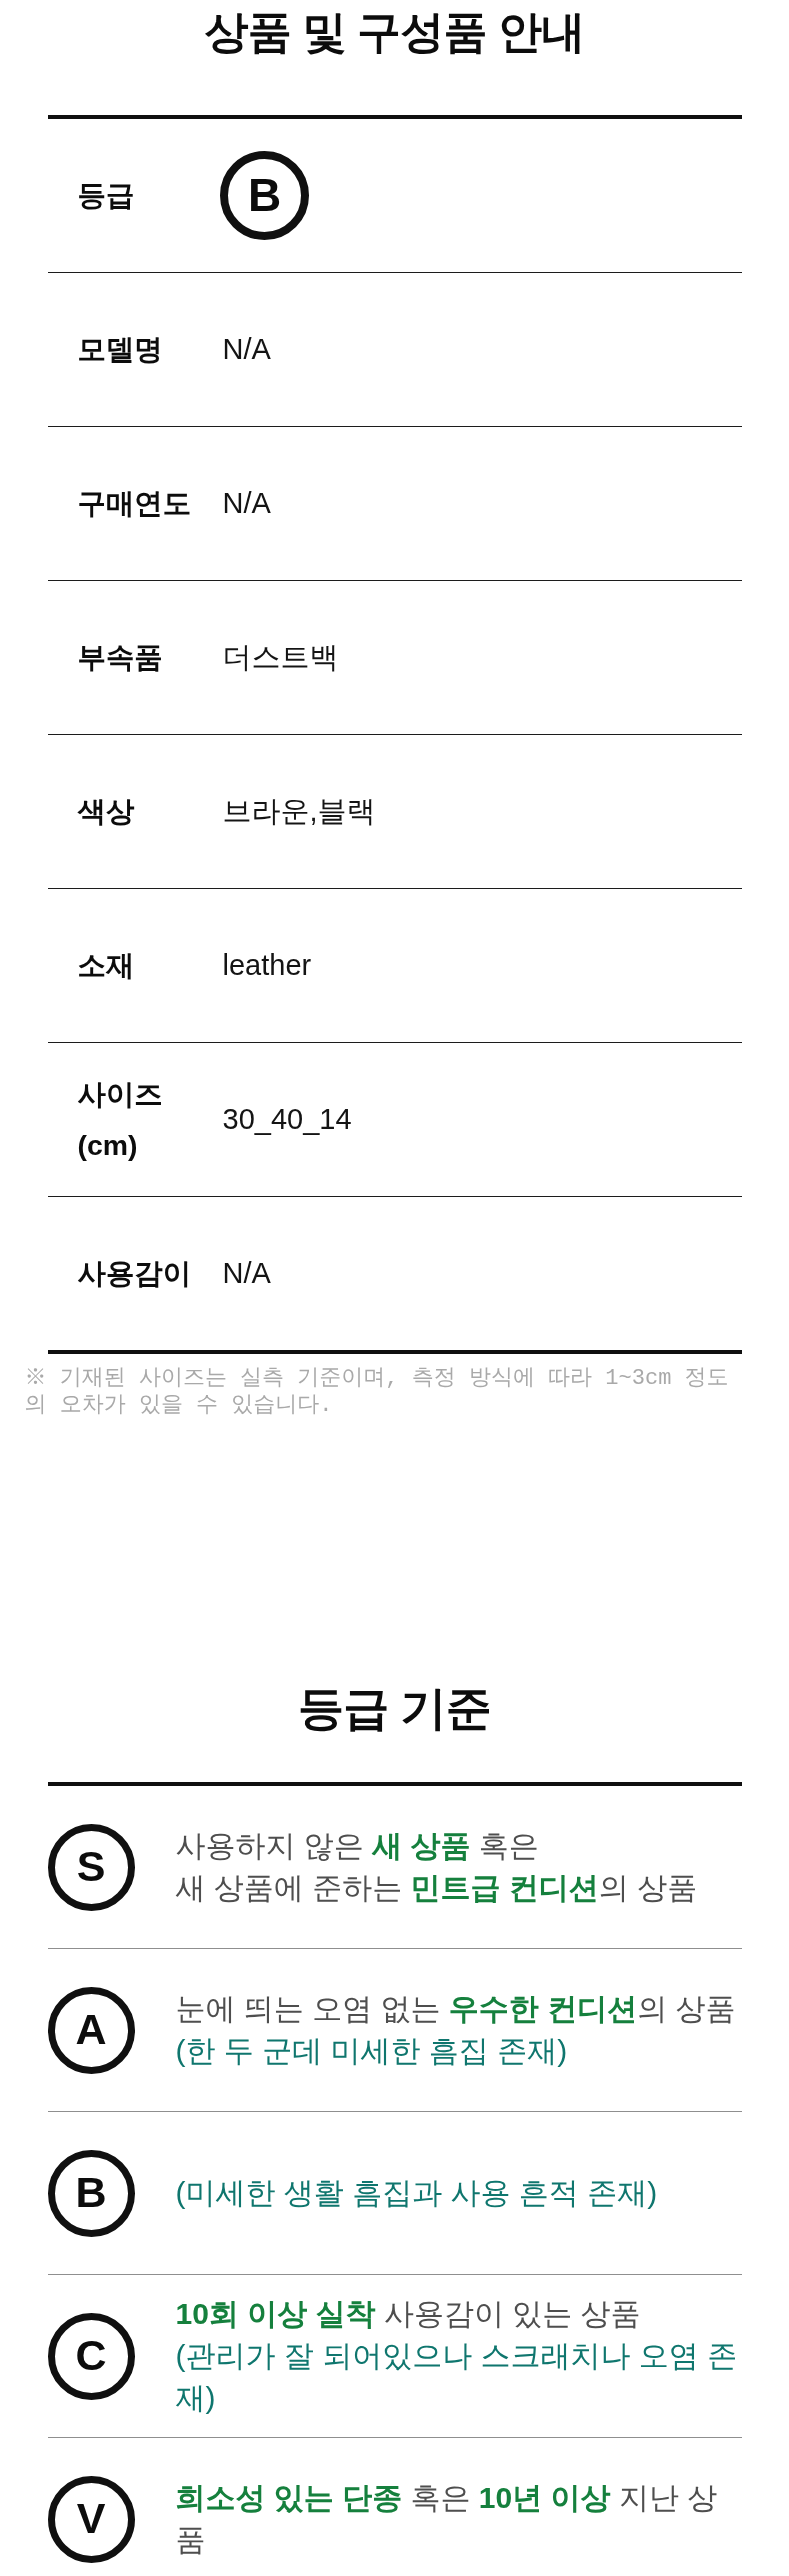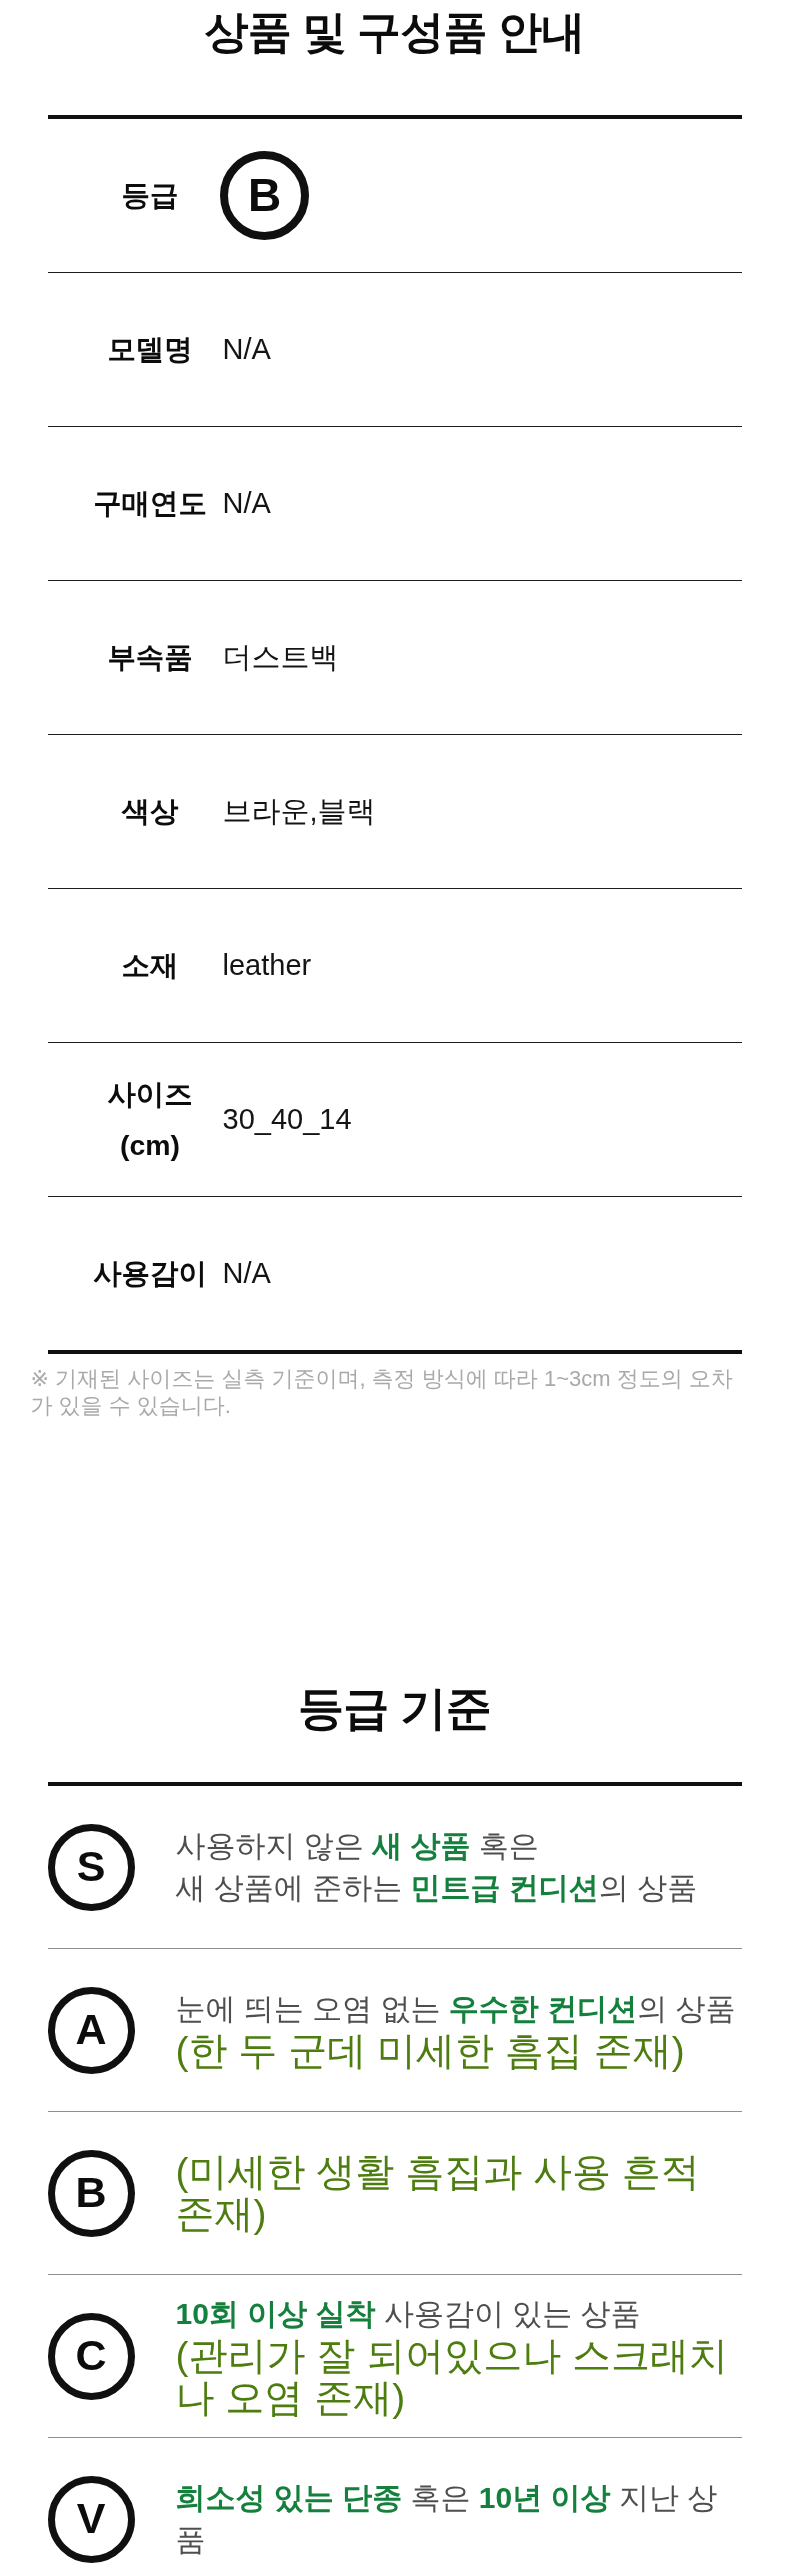--- a/index.html
+++ b/index.html
@@ -20,21 +20,20 @@
     color:#0c0c0c;
   }
   .s1-title{font-size:44px;line-height:63px;}
   .s2-title{margin-top:264px;font-size:46px;line-height:51px;}
 
   
   .spec-table{
     margin:52px 39px 0 39px;
     border-top:4.7px solid #101010;
     border-bottom:4.7px solid #101010;
-    text-align:center;
   }
   .spec-row{
     height:153px;
     display:flex;
     align-items:center;
     padding-left:30px;
     border-bottom:1.6px solid #1c1c1c;
   }
   .spec-row:last-child{border-bottom:none;}
   .spec-label{
@@ -57,24 +56,25 @@
     border:8px solid #101010;
     border-radius:50%;
     display:flex;align-items:center;justify-content:center;
     margin-left:-2.4px;
   }
   .grade-badge .letter{
     font-size:46px;font-weight:700;color:#0c0c0c;
     transform:translateY(-0.8px);
   }
   .footnote{
-    margin:11px 38px 0 22px;
+    margin:11px 38px 0 16px;
     font-size:22px;
     line-height:27px;
     color:#a9a9a9;
+    font-family:Liberation Mono, monospace;
   }
 
   
   .grade-table{
     margin:48px 39px 0 39px;
     border-top:4.7px solid #101010;
     border-bottom:4.7px solid #101010;
   }
   .grade-row{
     height:162px;
@@ -90,21 +90,21 @@
     border-radius:50%;
     display:flex;align-items:center;justify-content:center;
   }
   .grade-circle .letter{
     font-size:43px;font-weight:700;color:#0c0c0c;
     transform:translateY(-0.8px);
   }
   .grade-text{margin-left:41px;}
   .g-line{font-size:30px;line-height:42px;color:#4e4e4e;}
   .g-line b{font-weight:700;color:#15803d;}
-  .g-line.muted{font-size:39px;color:#4d7c0f;}
+  .g-line.muted{font-size:30px;color:#0f766e;}
 </style>
 </head>
 <body>
 
 <div class="page">
 
   <section>
     <h1 class="section-title s1-title">상품 및 구성품 안내</h1>
 
     <div class="spec-table">

